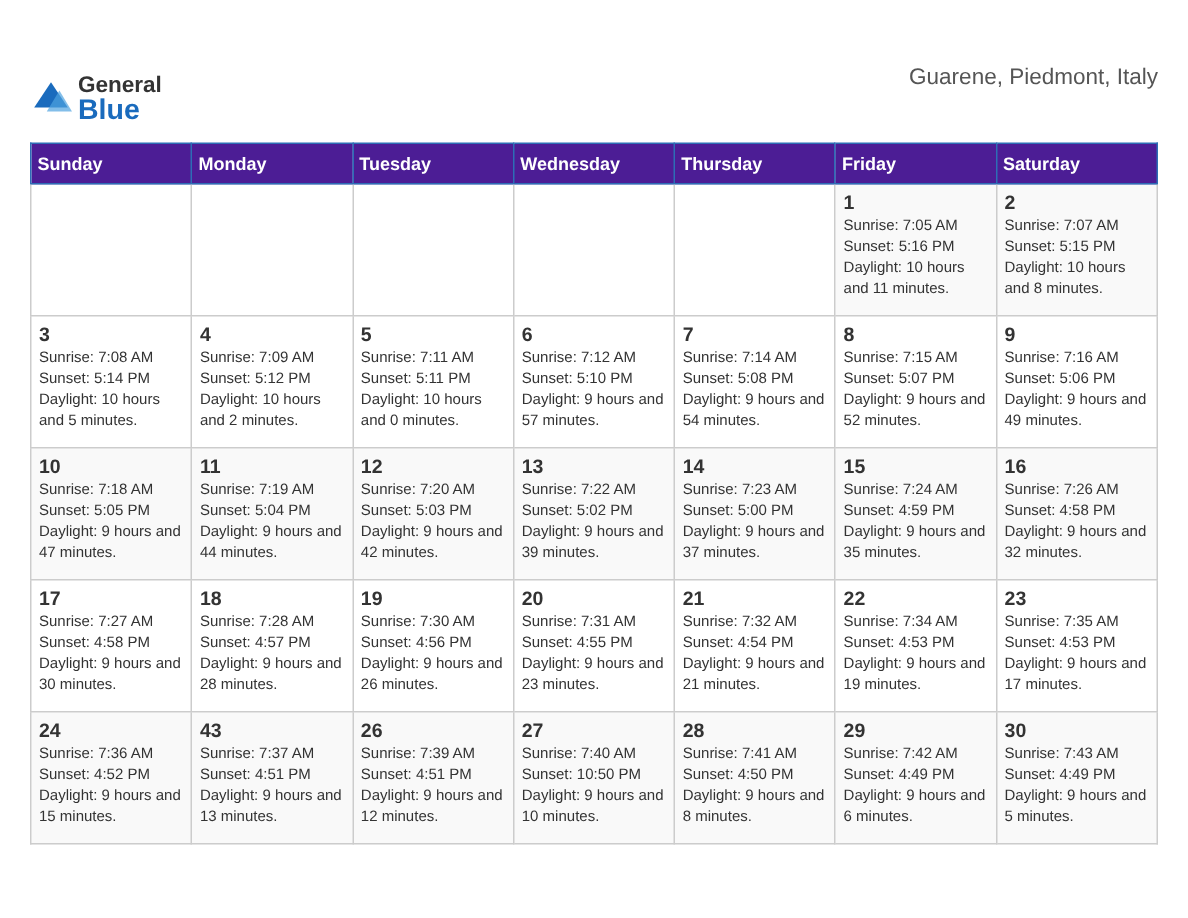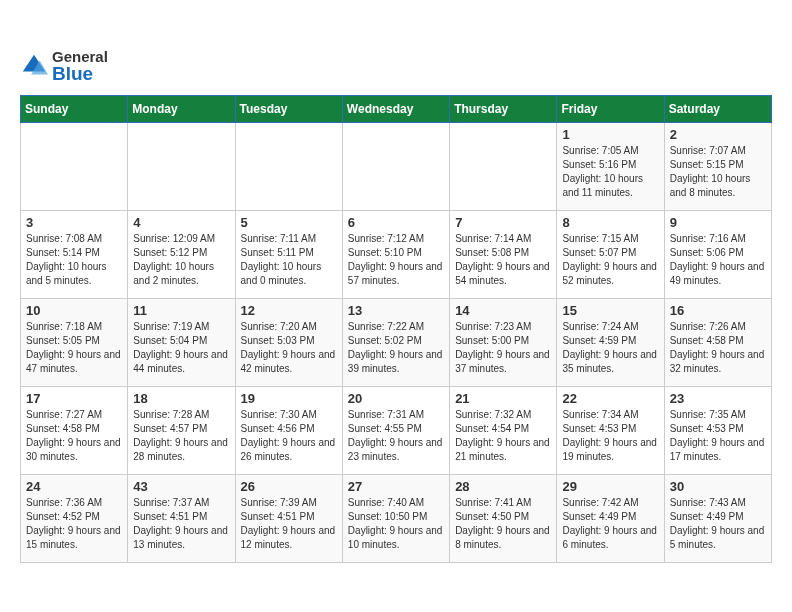--- a/index.html
+++ b/index.html
@@ -53,21 +53,21 @@
     .subtitle {
       font-size: 15px;
       color: #555;
     }
     table {
       width: 100%;
       border-collapse: collapse;
       table-layout: fixed;
     }
     thead th {
-      background-color: #15803d;
+      background-color: #4c1d95;
       color: white;
       font-size: 12px;
       font-weight: bold;
       padding: 6px 4px;
       text-align: left;
       border: 1px solid #2d6db5;
     }
     tbody td {
       border: 1px solid #ccc;
       vertical-align: top;
@@ -103,20 +103,21 @@
     <svg class="logo-icon" viewBox="0 0 40 40">
       <polygon points="20,4 36,28 4,28" fill="#1a6bbd"></polygon>
       <polygon points="28,12 40,32 16,32" fill="#4fa3e0" opacity="0.7"></polygon>
     </svg>
     <div class="logo-text">
       <span class="logo-general">General</span>
       <span class="logo-blue">Blue</span>
     </div>
   </div>
   <div class="title-area">
+    <div class="subtitle">Guarene, Piedmont, Italy</div>
   </div>
 </div>
 
 <table>
   <thead>
     <tr>
     <th>Sunday</th>
         <th>Monday</th>
         <th>Tuesday</th>
         <th>Wednesday</th>
@@ -147,21 +148,21 @@
       </tr>
       <tr>
         <td>
           <span class="day-num">3</span>
           <div class="day-info">Sunrise: 7:08 AM
 Sunset: 5:14 PM
 Daylight: 10 hours and 5 minutes.</div>
         </td>
         <td>
           <span class="day-num">4</span>
-          <div class="day-info">Sunrise: 12:09 AM
+          <div class="day-info">Sunrise: 7:09 AM
 Sunset: 5:12 PM
 Daylight: 10 hours and 2 minutes.</div>
         </td>
         <td>
           <span class="day-num">5</span>
           <div class="day-info">Sunrise: 7:11 AM
 Sunset: 5:11 PM
 Daylight: 10 hours and 0 minutes.</div>
         </td>
         <td>

